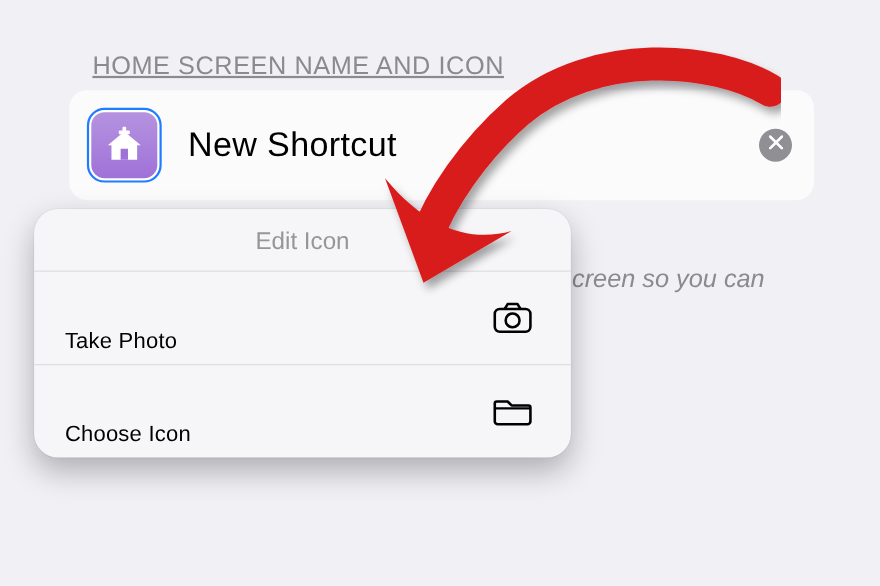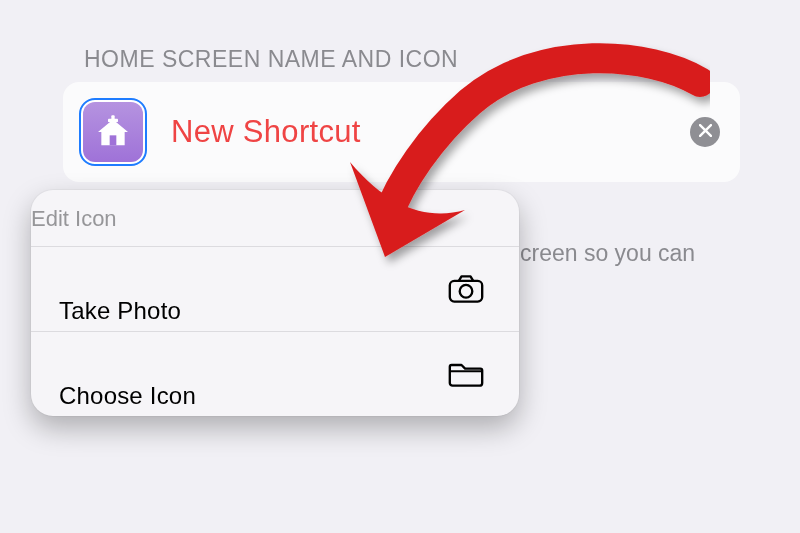--- a/index.html
+++ b/index.html
@@ -10,20 +10,21 @@
     position: relative;
   }
 
   .section-header {
     position: absolute;
     left: 84px;
     top: 46px;
     font-size: 23px;
     letter-spacing: 0.5px;
     color: #8a8a8f;
+    text-decoration: underline;
   }
 
   .row {
     position: absolute;
     left: 63px;
     top: 82px;
     width: 677px;
     height: 100px;
     background: #fbfbfc;
     border-radius: 16px;
@@ -49,21 +50,21 @@
     display: flex;
     align-items: center;
     justify-content: center;
   }
   .icon-inner svg { width: 40px; height: 40px; }
 
   .shortcut-name {
     margin-left: 24px;
     font-size: 31px;
     font-weight: 500;
-    color: #ef4444;
+    color: #000000;
     letter-spacing: 0.3px;
     flex: 1;
   }
 
   .clear-btn {
     width: 30px;
     height: 30px;
     border-radius: 50%;
     background: #8f8f94;
     display: flex;
@@ -72,49 +73,50 @@
     flex-shrink: 0;
   }
   .clear-btn svg { width: 13px; height: 13px; }
 
   .hint-fragment {
     position: absolute;
     left: 520px;
     top: 240px;
     font-size: 23px;
     color: #8a8a8f;
+    font-style: italic;
   }
 
   .popup {
     position: absolute;
     left: 31px;
     top: 190px;
     width: 488px;
     background: #f6f5f8;
     border-radius: 22px;
     box-shadow: 0 12px 28px rgba(0,0,0,0.28), 0 0 0 1px rgba(0,0,0,0.03);
     overflow: hidden;
   }
   .popup-title {
-    text-align: left;
+    text-align: center;
     font-size: 22px;
     color: #969699;
     padding: 16px 0 14px;
   }
   .menu-item {
     display: flex;
     align-items: center;
     justify-content: space-between;
     border-top: 1px solid #dcdbdf;
     padding: 0 35px 0 28px;
     height: 85px;
     cursor: pointer;
   }
   .menu-label {
-    font-size: 24px;
+    font-size: 20px;
     color: #000;
     letter-spacing: 0.2px;
     margin-top: 43px;
   }
   .menu-icon svg { width: 36px; height: 36px; display: block; }
 
   .arrow {
     position: absolute;
     left: 290px;
     top: 32px;

